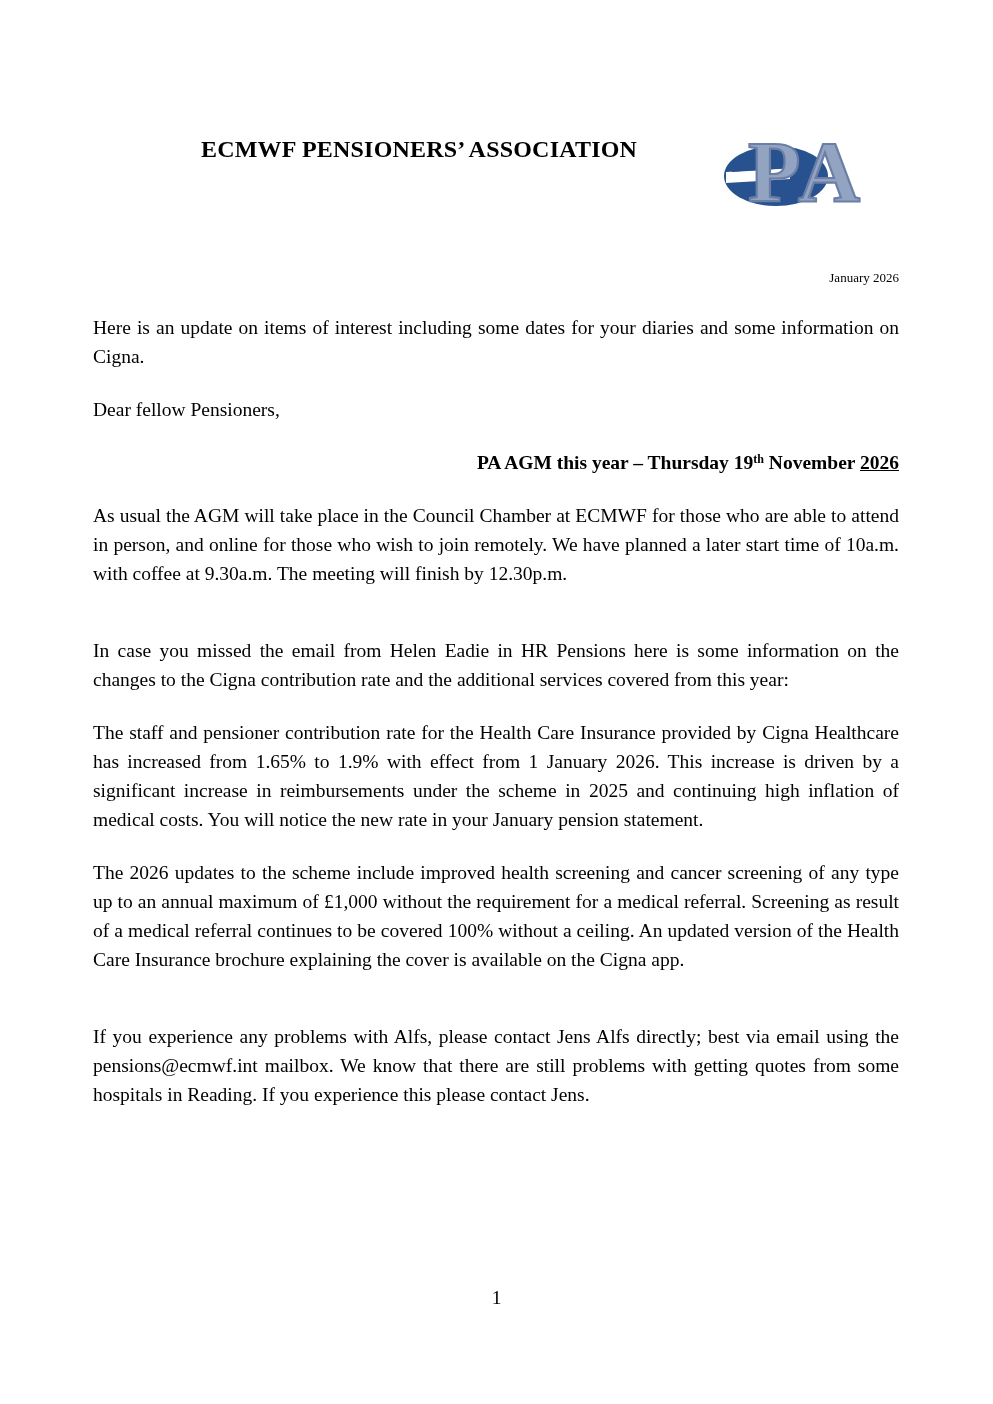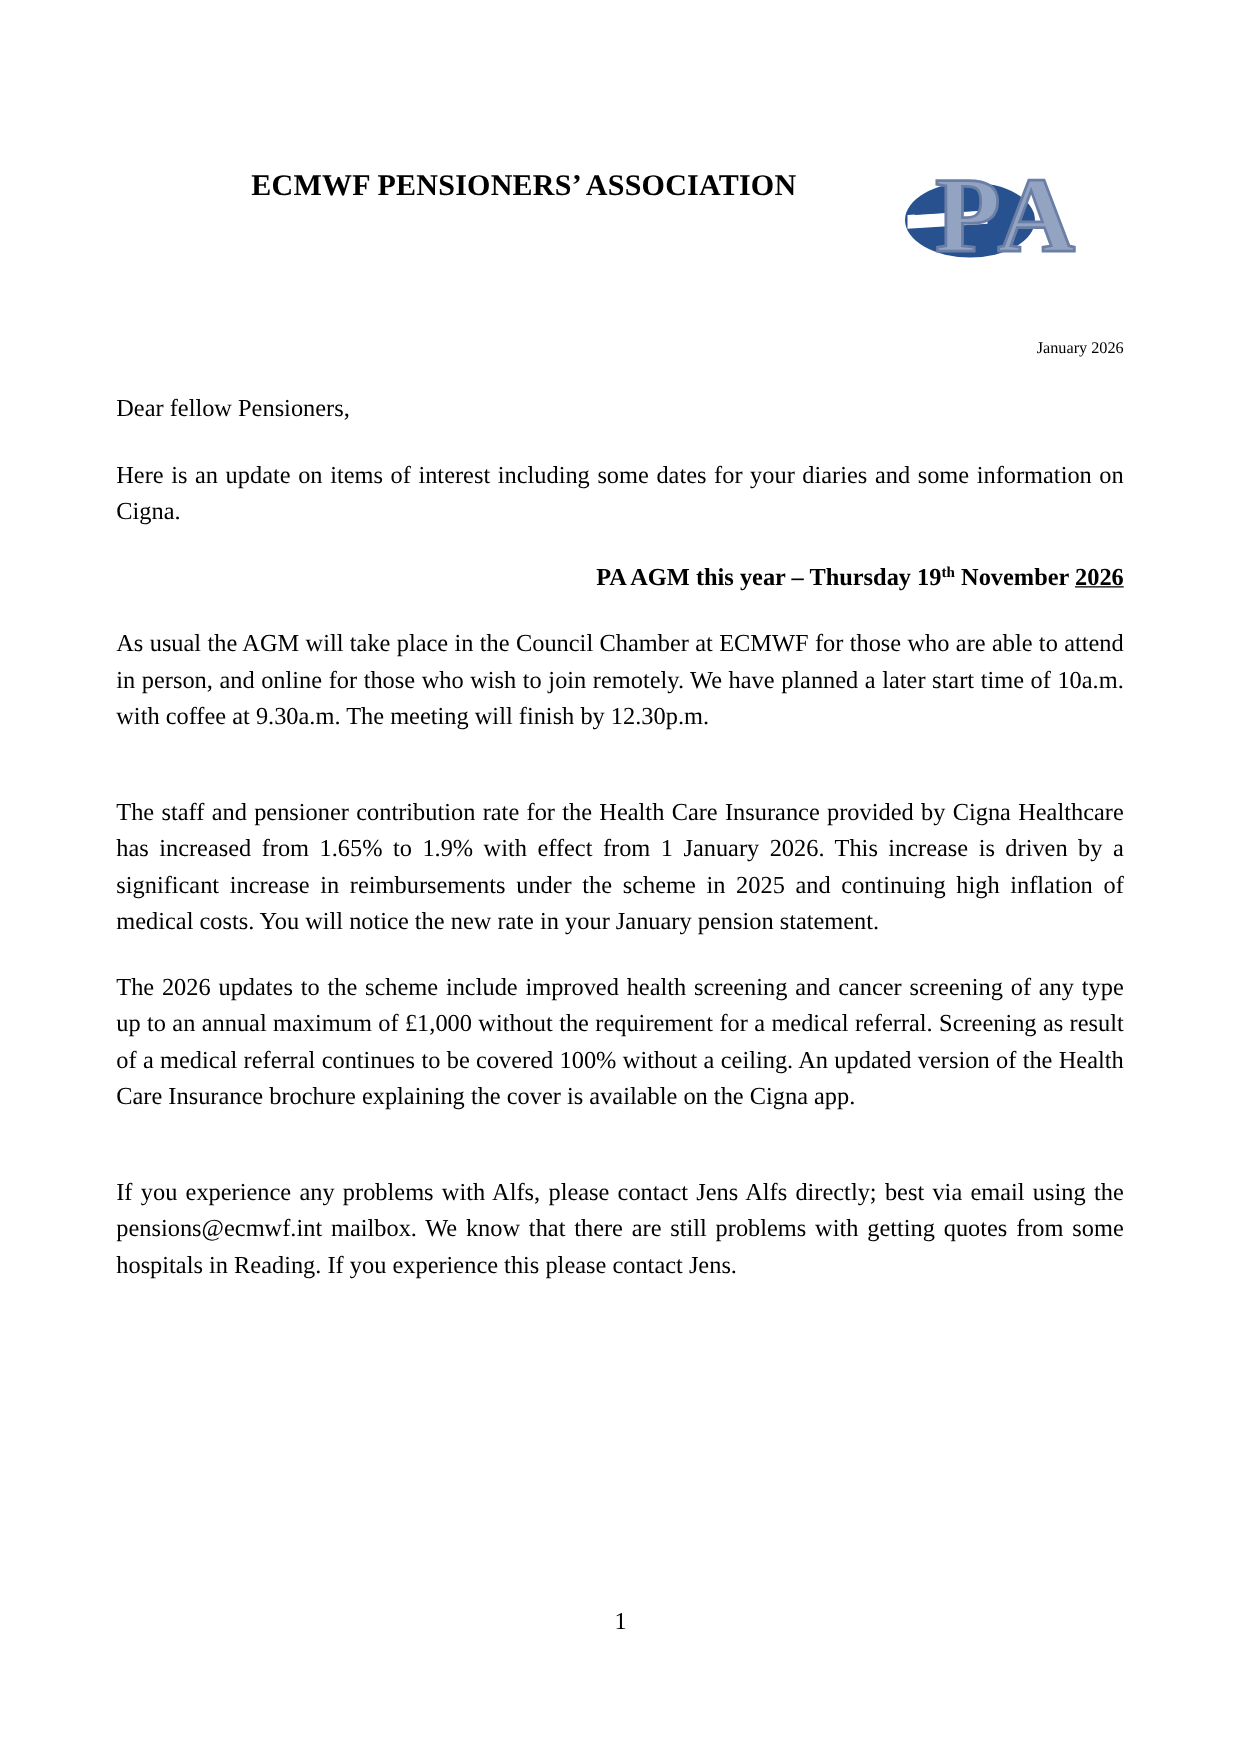--- a/index.html
+++ b/index.html
@@ -129,37 +129,38 @@
           <text x="86" y="84" fill="#93A3C2" stroke="#6B7FA6" stroke-width="2.2">A</text>
         </g>
       </svg>
     </div>
   </div>
 
   <div class="date-line">January 2026</div>
 
   <div class="body-col">
 
+    <p class="para">Here is an update on items of interest including some dates for your diaries and some information on Cigna.</p>
+
     <p class="para">Dear fellow Pensioners,</p>
-
-    <p class="para">Here is an update on items of interest including some dates for your diaries and some information on Cigna.</p>
 
     <p class="heading"><span>PA AGM this year – Thursday 19</span><sup class="ord">th</sup><span> November </span><span class="u">2026</span></p>
 
     <div class="gap-after-heading"></div>
 
     <div class="block-tight">
       <p class="para">As usual the AGM will take place in the Council Chamber at ECMWF for those who are able to attend in person, and online for those who wish to join remotely.  We have planned a later start time of 10a.m. with coffee at 9.30a.m.  The meeting will finish by 12.30p.m.</p>
     </div>
 
     <div class="gap-after-heading"></div>
 
 
     <div class="gap-after-heading"></div>
 
+    <p class="para">In case you missed the email from Helen Eadie in HR Pensions here is some information on the changes to the Cigna contribution rate and the additional services covered from this year:</p>
 
     <p class="para">The staff and pensioner contribution rate for the Health Care Insurance provided by Cigna Healthcare has increased from 1.65% to 1.9% with effect from 1 January 2026.  This increase is driven by a significant increase in reimbursements under the scheme in 2025 and continuing high inflation of medical costs. You will notice the new rate in your January pension statement.</p>
 
     <p class="para">The 2026 updates to the scheme include improved health screening and cancer screening of any type up to an annual maximum of £1,000 without the requirement for a medical referral.  Screening as result of a medical referral continues to be covered 100% without a ceiling. An updated version of the Health Care Insurance brochure explaining the cover is available on the Cigna app.</p>
 
 
     <div class="gap-after-heading"></div>
 
     <p class="para">If you experience any problems with Alfs, please contact Jens Alfs directly; best via email using the pensions@ecmwf.int mailbox.  We know that there are still problems with getting quotes from some hospitals in Reading.  If you experience this please contact Jens.</p>
   </div>

